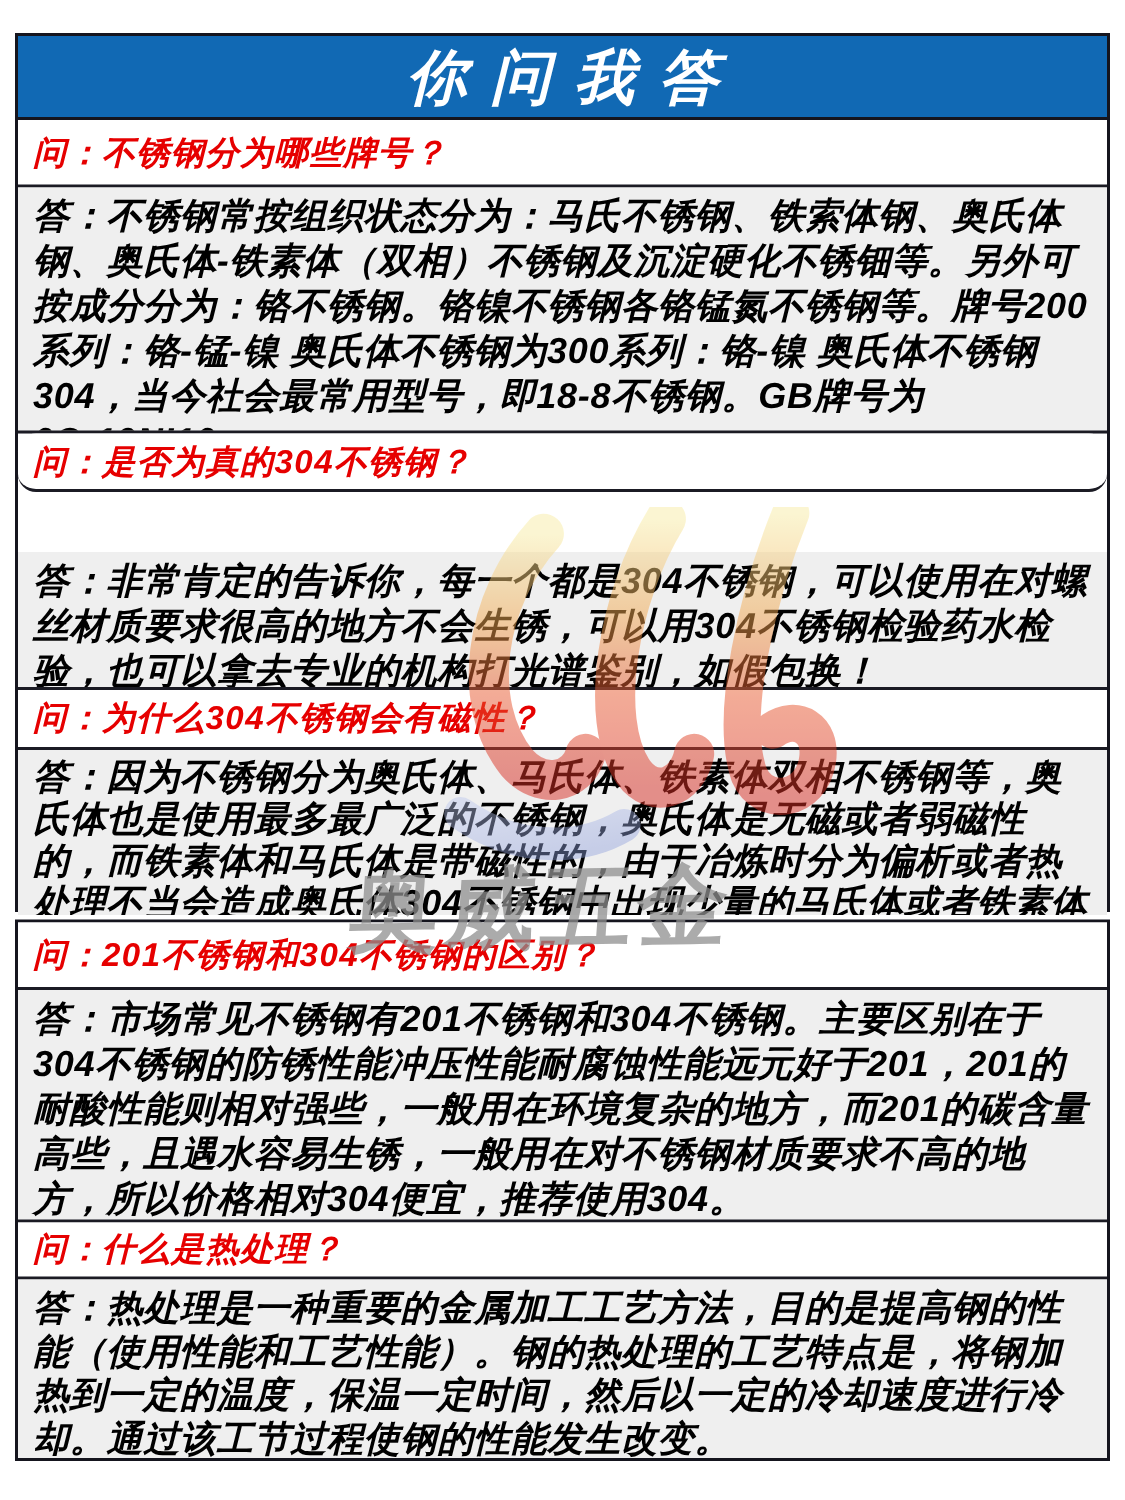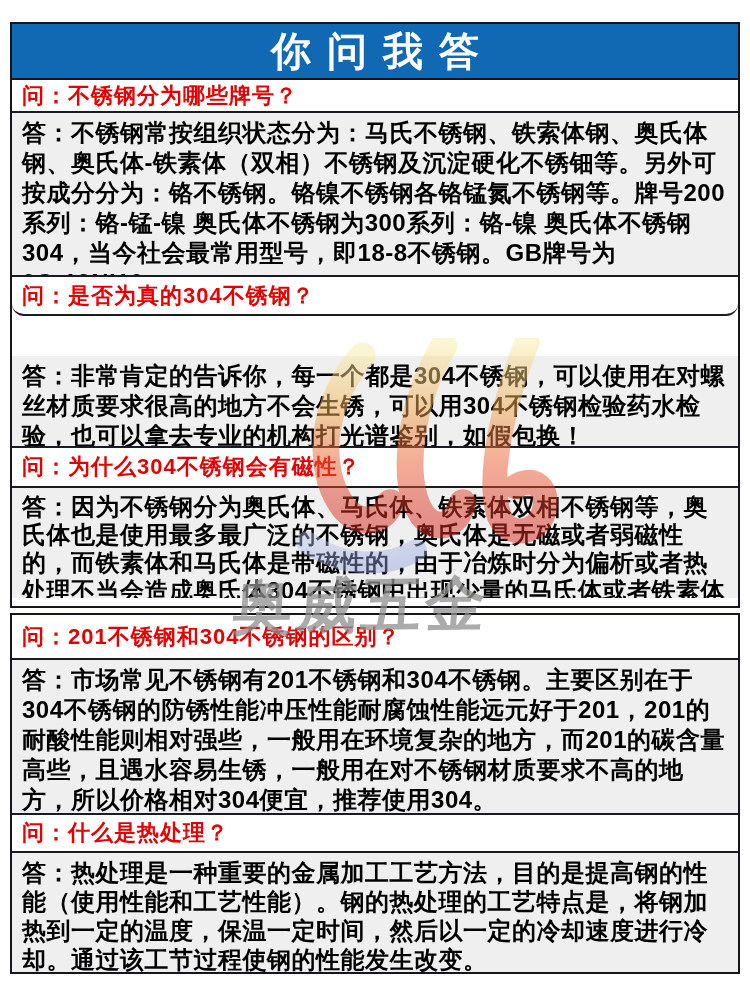--- a/index.html
+++ b/index.html
@@ -3,21 +3,21 @@
 <meta charset="utf-8">
 <style>
   html,body{margin:0;padding:0;background:#ffffff;}
   body{
     width:750px;height:1000px;position:relative;overflow:hidden;
     font-family:"Liberation Sans",sans-serif;
   }
   .qa-table{
     position:absolute;left:10px;width:730px;
     border:2px solid #15151e;box-sizing:border-box;
-    background:#ffffff;z-index:1;
+    background:#ffffff;z-index:1;font-style:italic;
   }
   #table-1{top:22px;height:586px;}
   #table-2{top:613px;height:361px;}
   .banner{
     height:56px;background:#1169b4;border-bottom:2px solid #15151e;
     display:flex;align-items:center;justify-content:center;box-sizing:border-box;
   }
   .banner-title{
     color:#ffffff;font-size:40px;letter-spacing:16px;font-weight:bold;
     font-family:"DejaVu Serif",serif;text-indent:16px;
@@ -37,21 +37,21 @@
     border-bottom:2px solid #1b1b24;
     padding:5px 10px 0 10px;overflow:hidden;
   }
   .a-row span{
     color:#000000;font-size:24px;font-weight:bold;line-height:30px;
     position:relative;z-index:5;letter-spacing:0.5px;
     display:block;
   }
   .last-row{border-bottom:none;}
   
-  #q1{height:33px;} #a1{height:164px;}
+  #q1{height:45px;} #a1{height:164px;}
   #q2{height:39px;border-radius:12px;} #a2{height:92px;line-height:29px;margin-top:40px;}
   #q3{height:40px;} #a3{height:110px;}
   #a3 span{line-height:28px;}
   
   #q4{height:45px;} #a4{height:155px;}
   #a4 span{line-height:30px;}
   #q5{height:38px;} #a5{height:119px;}
   #a5 span{line-height:29px;}
 
   .wm-logo{

